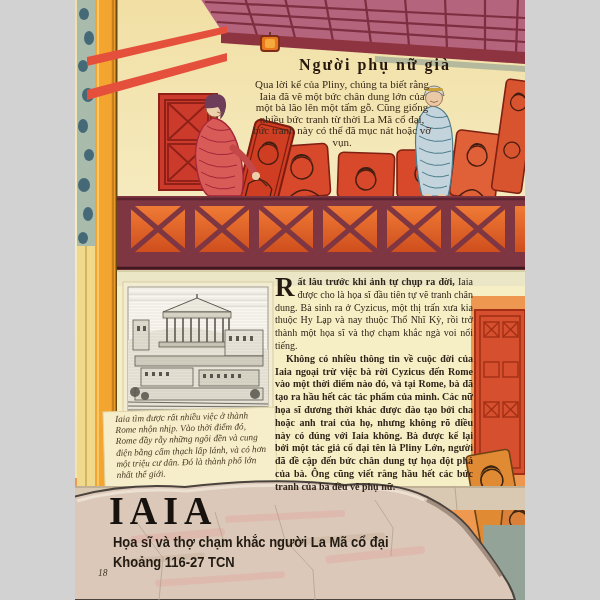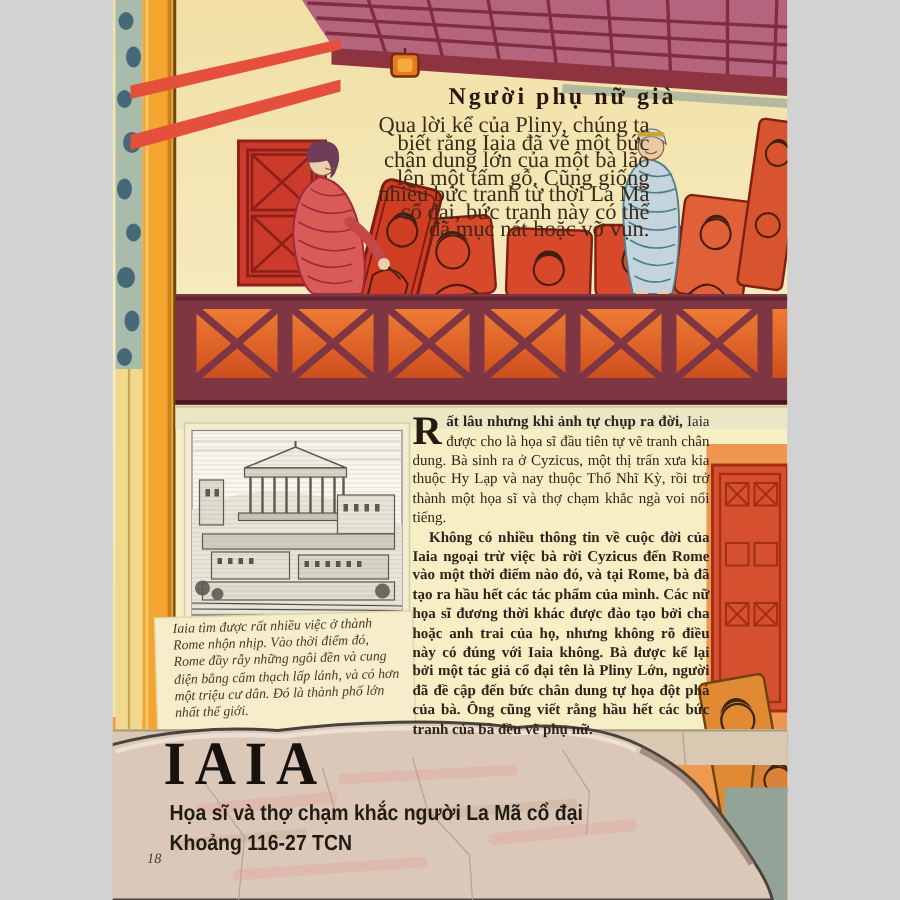--- a/index.html
+++ b/index.html
@@ -3,21 +3,21 @@
 <meta charset="utf-8">
 <style>
   html,body{margin:0;padding:0;}
   body{background:#d2d2d2;font-family:"Liberation Serif",serif;}
   .stage{position:relative;width:600px;height:600px;background:#d2d2d2;overflow:hidden;}
   .page{position:absolute;left:75px;top:0;width:450px;height:600px;overflow:hidden;}
   .page svg.art{position:absolute;left:0;top:0;}
   .ov{position:absolute;z-index:5;}
   .callout-title{left:150px;top:56px;width:300px;text-align:center;font-weight:700;
     font-size:16px;letter-spacing:2px;color:#26180f;}
-  .callout-text{left:176px;top:79px;width:182px;text-align:right;font-size:15px;
+  .callout-text{left:176px;top:79px;width:182px;text-align:center;font-size:11px;
     line-height:11.5px;color:#3a2a1a;}
   .body-text{left:200px;top:276px;width:198px;font-size:10px;line-height:12.8px;
     color:#30241a;text-align:justify;}
   .body-text p{margin:0;}
   .body-text .p2{text-indent:11px;font-weight:bold;}
   .dropcap{float:left;font-size:27px;line-height:23px;font-weight:700;padding-right:3px;color:#241a12;}
   .fig-caption{left:40px;top:414px;width:152px;font-style:italic;font-size:9.2px;
     line-height:11.2px;color:#4a3a22;transform:rotate(-1.6deg);transform-origin:left top;}
   .subject-name{left:34px;top:486px;font-size:38px;font-weight:700;letter-spacing:6px;
     color:#17120e;transform:scaleY(1.08);transform-origin:left top;}
@@ -382,21 +382,21 @@
           <polyline points="300,500 318,528 316,556"></polyline>
           <polyline points="140,512 150,546"></polyline>
         </g>
       </g>
     </svg>
 
     <div class="ov callout-title">Người phụ nữ già</div>
     <div class="ov callout-text">Qua lời kể của Pliny, chúng ta biết rằng Iaia đã vẽ một bức chân dung lớn của một bà lão lên một tấm gỗ. Cũng giống nhiều bức tranh từ thời La Mã cổ đại, bức tranh này có thể đã mục nát hoặc vỡ vụn.</div>
 
     <div class="ov body-text">
-      <p class="p1"><span class="dropcap">R</span><b>ất lâu nhưng khi ảnh tự chụp ra đời,</b><span> Iaia được cho là họa sĩ đầu tiên tự vẽ tranh chân dung. Bà sinh ra ở Cyzicus, một thị trấn xưa kia thuộc Hy Lạp và nay thuộc Thổ Nhĩ Kỳ, rồi trở thành một họa sĩ và thợ chạm khắc ngà voi nổi tiếng.</span></p>
+      <p class="p1"><span class="dropcap">R</span><b>ất lâu trước khi ảnh tự chụp ra đời,</b><span> Iaia được cho là họa sĩ đầu tiên tự vẽ tranh chân dung. Bà sinh ra ở Cyzicus, một thị trấn xưa kia thuộc Hy Lạp và nay thuộc Thổ Nhĩ Kỳ, rồi trở thành một họa sĩ và thợ chạm khắc ngà voi nổi tiếng.</span></p>
       <p class="p2">Không có nhiều thông tin về cuộc đời của Iaia ngoại trừ việc bà rời Cyzicus đến Rome vào một thời điểm nào đó, và tại Rome, bà đã tạo ra hầu hết các tác phẩm của mình. Các nữ họa sĩ đương thời khác được đào tạo bởi cha hoặc anh trai của họ, nhưng không rõ điều này có đúng với Iaia không. Bà được kể lại bởi một tác giả cổ đại tên là Pliny Lớn, người đã đề cập đến bức chân dung tự họa đột phá của bà. Ông cũng viết rằng hầu hết các bức tranh của bà đều vẽ phụ nữ.</p>
     </div>
 
     <div class="ov fig-caption">Iaia tìm được rất nhiều việc ở thành Rome nhộn nhịp. Vào thời điểm đó, Rome đầy rẫy những ngôi đền và cung điện bằng cẩm thạch lấp lánh, và có hơn một triệu cư dân. Đó là thành phố lớn nhất thế giới.</div>
 
     <div class="ov subject-name">IAIA</div>
     <div class="ov subject-role">Họa sĩ và thợ chạm khắc người La Mã cổ đại</div>
     <div class="ov subject-period">Khoảng 116-27 TCN</div>
 
     <div class="ov page-num">18</div>

